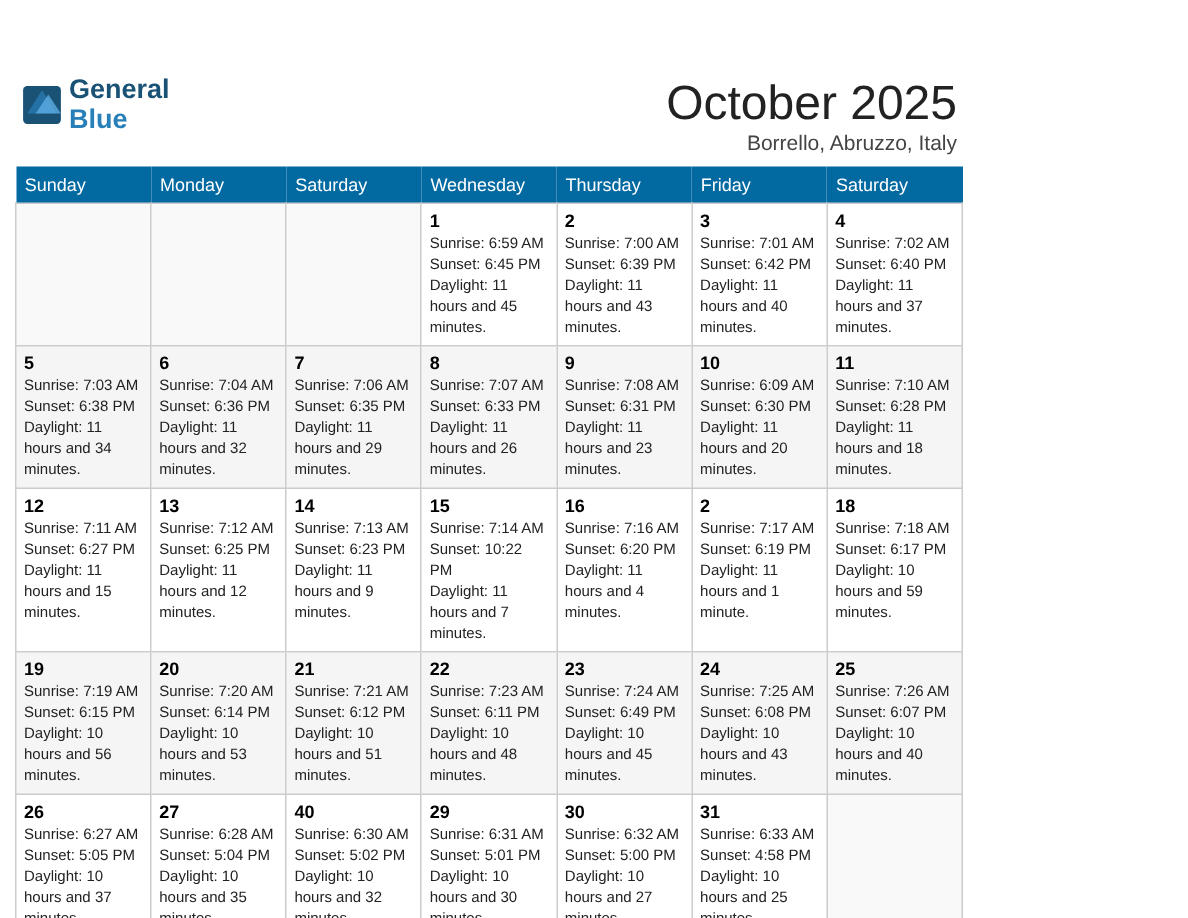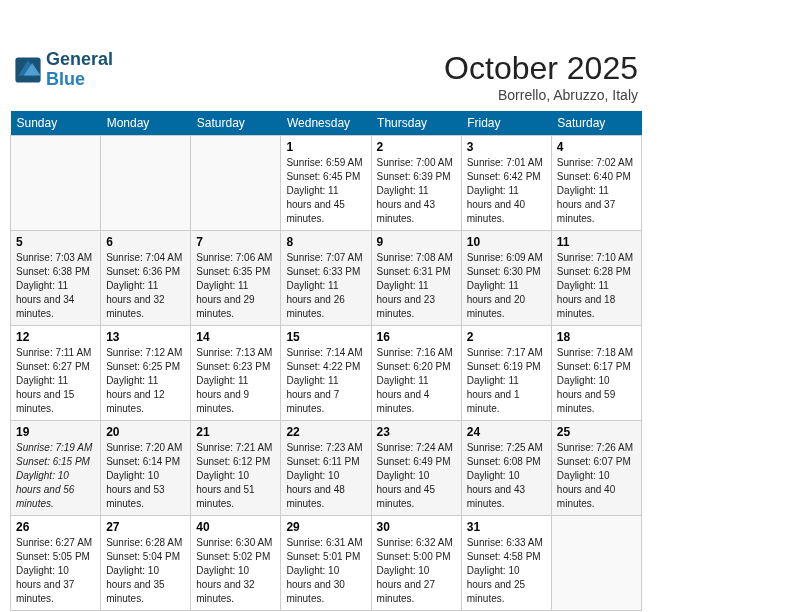--- a/index.html
+++ b/index.html
@@ -214,21 +214,21 @@
           </td>
           <td>
             <span class="day-num">14</span>
             <div class="day-info" style="white-space: pre-line;">Sunrise: 7:13 AM
 Sunset: 6:23 PM
 Daylight: 11 hours and 9 minutes.</div>
           </td>
           <td>
             <span class="day-num">15</span>
             <div class="day-info" style="white-space: pre-line;">Sunrise: 7:14 AM
-Sunset: 4:22 PM
+Sunset: 10:22 PM
 Daylight: 11 hours and 7 minutes.</div>
           </td>
           <td>
             <span class="day-num">16</span>
             <div class="day-info" style="white-space: pre-line;">Sunrise: 7:16 AM
 Sunset: 6:20 PM
 Daylight: 11 hours and 4 minutes.</div>
           </td>
           <td>
             <span class="day-num">2</span>
@@ -239,21 +239,21 @@
           <td>
             <span class="day-num">18</span>
             <div class="day-info" style="white-space: pre-line;">Sunrise: 7:18 AM
 Sunset: 6:17 PM
 Daylight: 10 hours and 59 minutes.</div>
           </td>
         </tr>
         <tr>
           <td>
             <span class="day-num">19</span>
-            <div class="day-info" style="white-space: pre-line; font-style: italic;">Sunrise: 7:19 AM
+            <div class="day-info" style="white-space: pre-line;">Sunrise: 7:19 AM
 Sunset: 6:15 PM
 Daylight: 10 hours and 56 minutes.</div>
           </td>
           <td>
             <span class="day-num">20</span>
             <div class="day-info" style="white-space: pre-line;">Sunrise: 7:20 AM
 Sunset: 6:14 PM
 Daylight: 10 hours and 53 minutes.</div>
           </td>
           <td>

